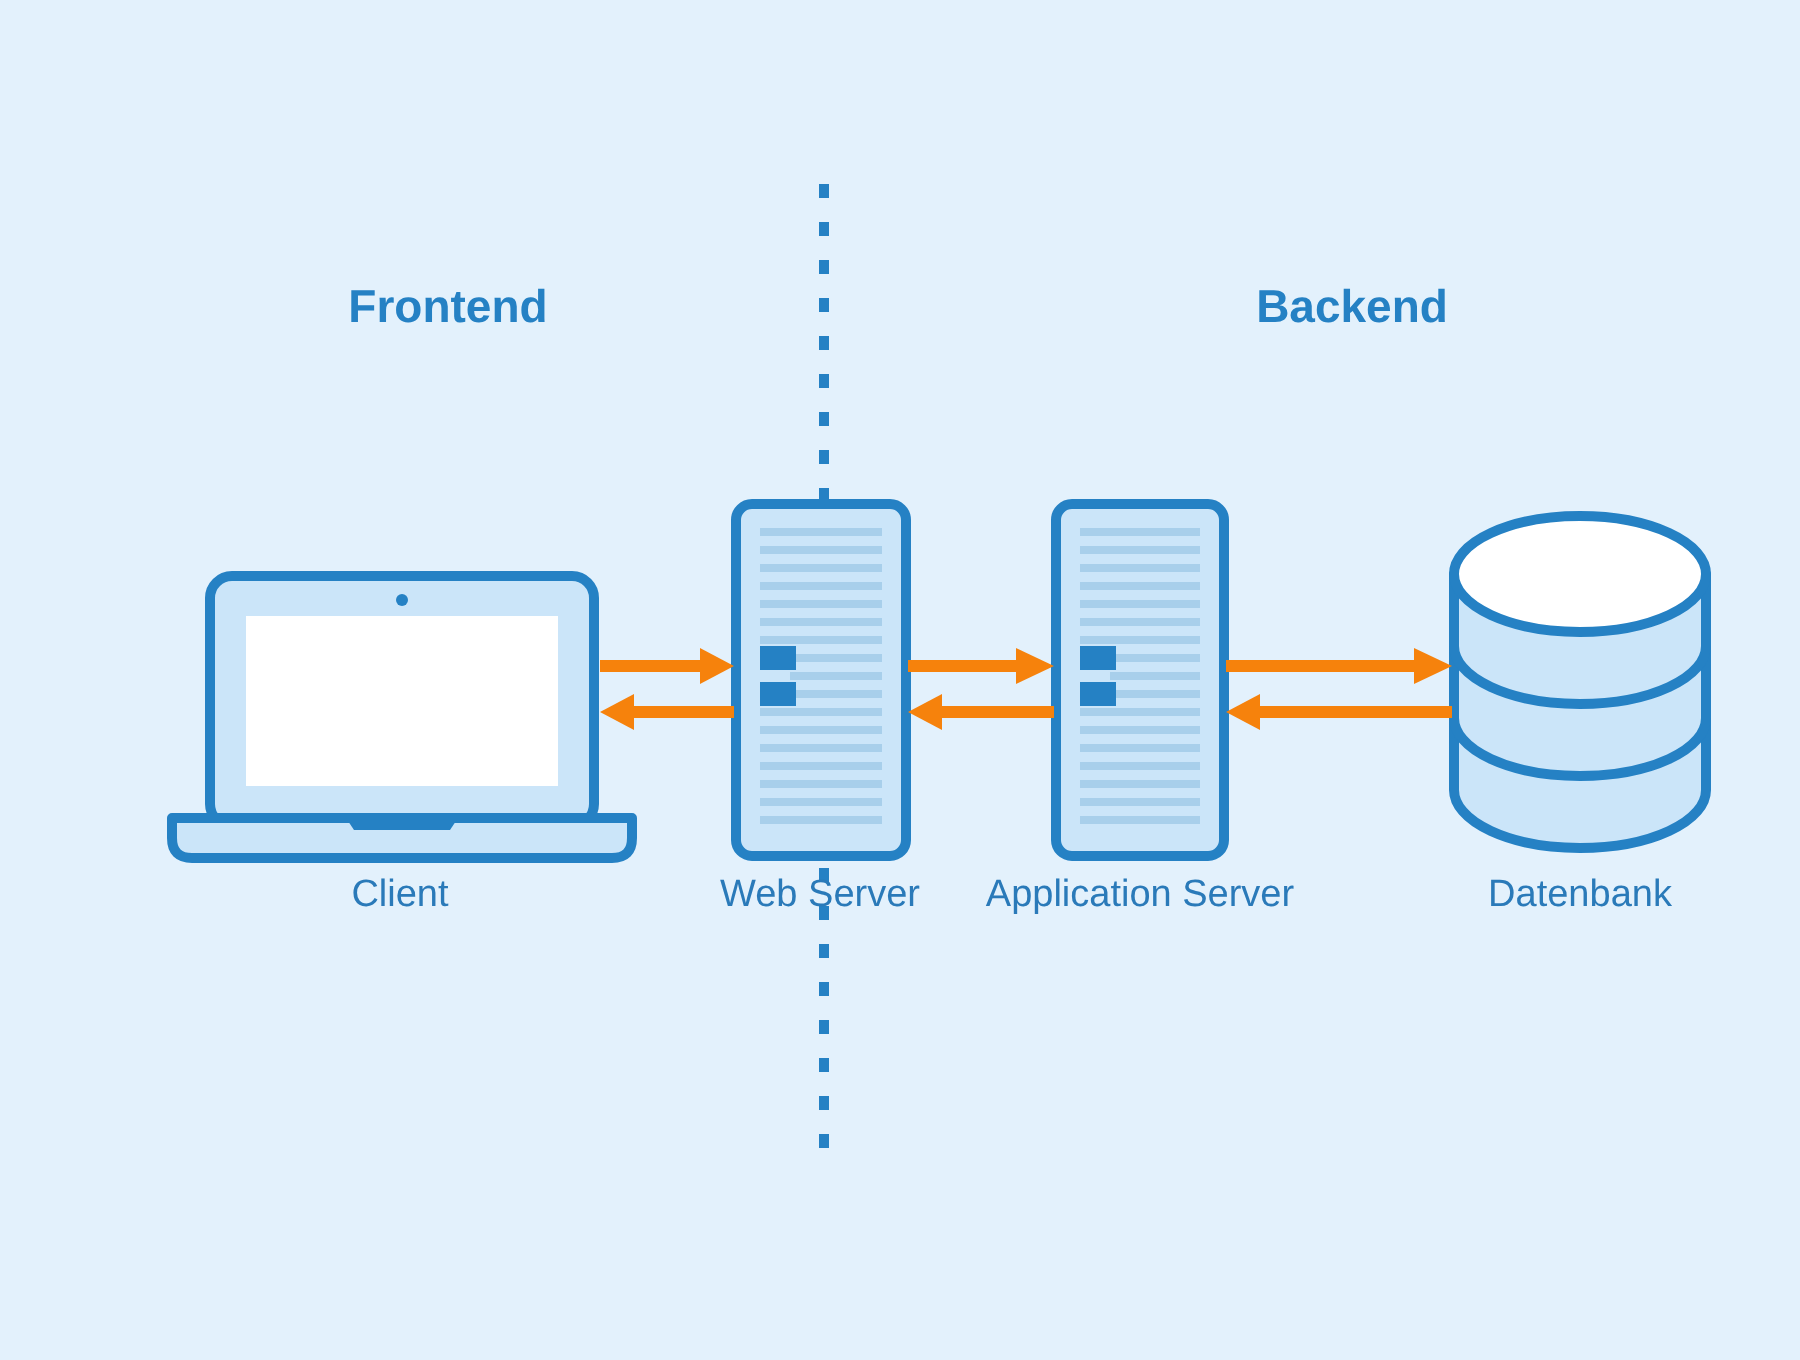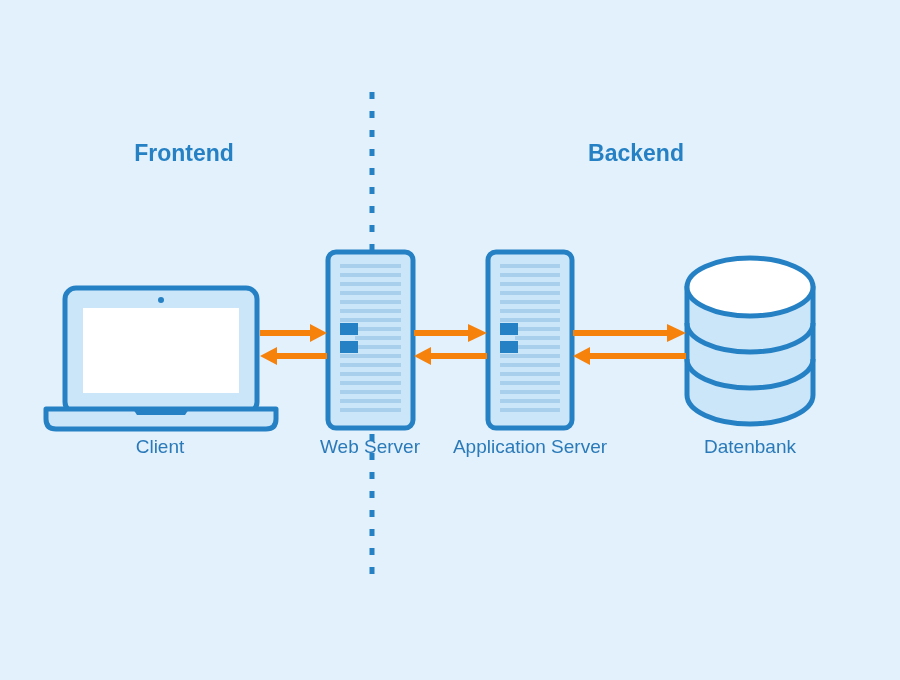--- a/index.html
+++ b/index.html
@@ -10,20 +10,21 @@
     width: 900px;
     height: 680px;
     background: #e3f1fc;
     font-family: "Liberation Sans", sans-serif;
     overflow: hidden;
   }
   #diagram-root {
     position: relative;
     width: 784px;
     height: 680px;
+    padding-left: 40px;
   }
   #diagram-svg {
     display: block;
     width: 900px;
     height: 680px;
   }
   .section-title {
     font-weight: bold;
     font-size: 23px;
     fill: #2581c4;

